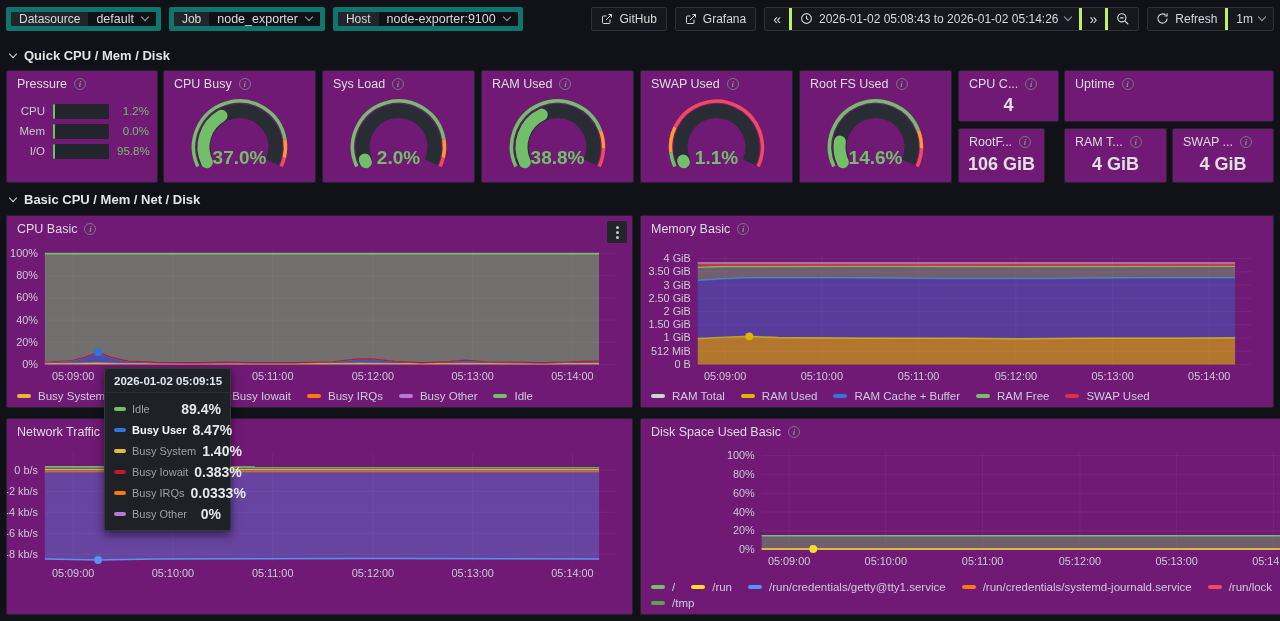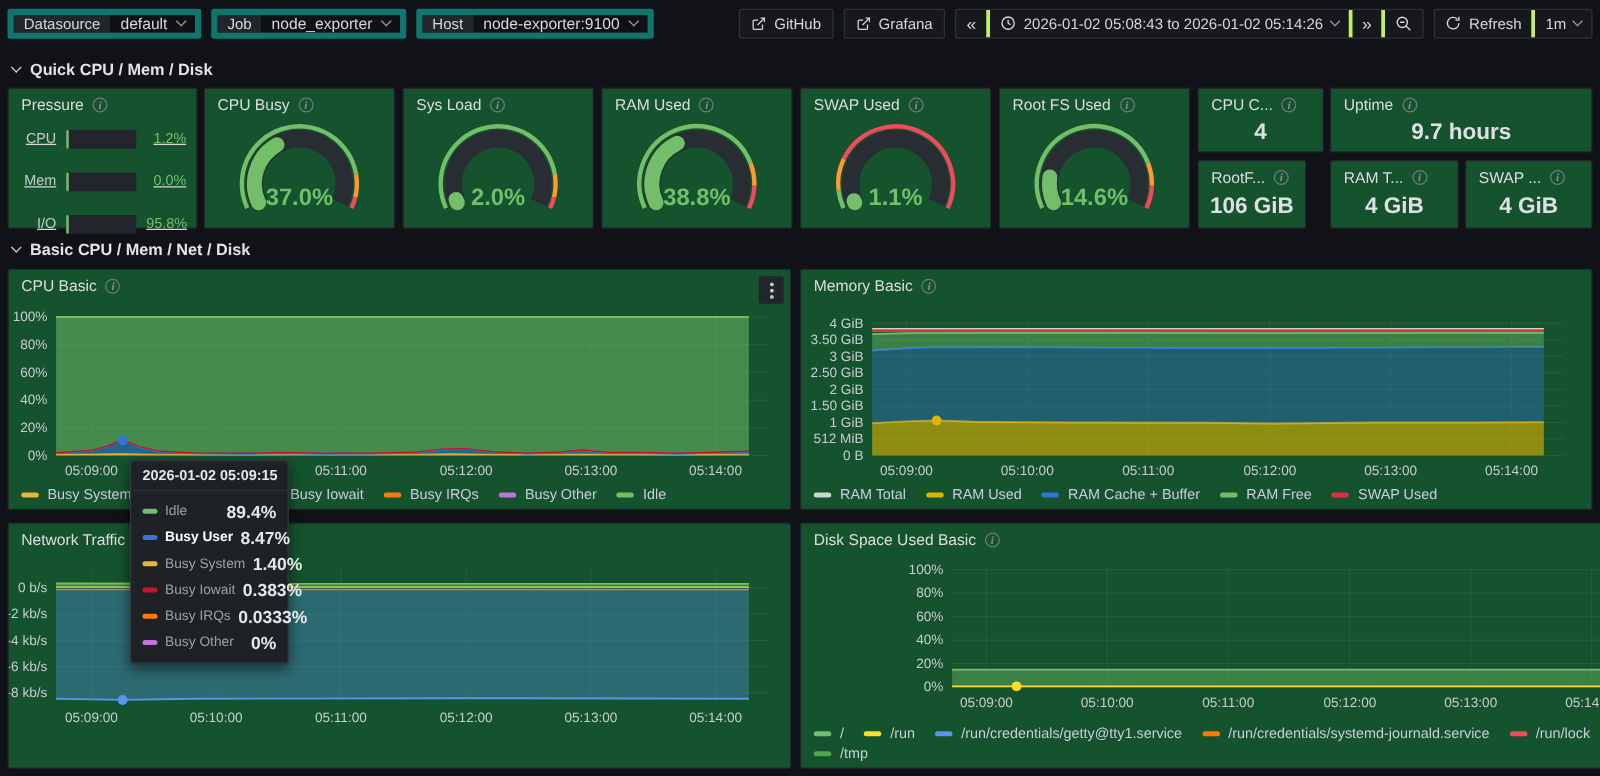--- a/index.html
+++ b/index.html
@@ -18,32 +18,32 @@
   .tb-seg { display:inline-flex; align-items:center; gap:6px; padding:0 8px; border-left:3px solid #bef264; cursor:pointer; white-space:nowrap; }
   .tb-seg:first-child { border-left:none; }
   .chev { width:6px; height:6px; border-right:1.4px solid #9da0a6; border-bottom:1.4px solid #9da0a6;
     transform:rotate(45deg); display:inline-block; margin-top:-4px; }
   .arrows { font-size:14px; color:#d8d9da; }
   
   .row-header { position:absolute; display:flex; align-items:center; gap:8px; height:18px;
     font-size:13px; font-weight:700; color:#e3e4e6; cursor:pointer; }
   .row-header .chev { border-color:#d8d9da; margin-top:-2px; }
   
-  .panel { position:absolute; background:#14532d; border:1px solid #22252b; border-radius:2px; }
+  .panel { position:absolute; background:#701a75; border:1px solid #22252b; border-radius:2px; }
   .ptitle { position:absolute; left:10px; top:6px; display:flex; align-items:center; gap:7px;
     font-size:12.5px; font-weight:500; color:#dcdde0; white-space:nowrap; }
   .iinfo { width:12px; height:12px; border:1px solid #74787f; border-radius:50%; color:#8a8e94;
     font-size:9px; line-height:10px; text-align:center; display:inline-block;
     font-family:"Liberation Serif", serif; font-style:italic; font-weight:700; }
   .iinfo::before { content:"i"; }
   .kebab { position:absolute; right:5px; top:5px; width:20px; height:22px; background:#22262b; border-radius:2px;
     display:flex; align-items:center; justify-content:center; cursor:pointer; }
   .dots { width:3px; height:3px; border-radius:50%; background:#c8cacd; box-shadow:0 -5px 0 #c8cacd, 0 5px 0 #c8cacd; }
   
-  .press-rows { position:absolute; left:8px; right:8px; top:32px; display:flex; flex-direction:column; gap:18px;text-decoration:underline; }
+  .press-rows { position:absolute; left:8px; right:8px; top:32px; display:flex; flex-direction:column; gap:4px; }
   .press-row { display:flex; align-items:center; height:16px; }
   .press-label { width:30px; text-align:right; font-size:11.5px; color:#c8cacd; }
   .press-bar { flex:1; height:15px; background:#22252b; margin:0 8px; position:relative; border-radius:1px; }
   .press-fill { position:absolute; left:0; top:0; bottom:0; background:#73bf69; min-width:2px; border-radius:1px; }
   .press-val { width:32px; text-align:right; font-size:11.5px; color:#73bf69; }
   
   .gauge-svg { position:absolute; left:0; top:22px; width:100%; height:89px; }
   .stat-value { position:absolute; left:0; right:0; top:22px; bottom:4px; display:flex; align-items:center;
     justify-content:center; font-size:18px; font-weight:700; color:#dee0e3; }
   
@@ -260,21 +260,20 @@
       <span>CPU C...</span>
       <i class="iinfo"></i>
     </div>
   <div class="stat-value">4</div>
 </div>
 <div class="panel" style="left:1064px; top:70px; width:210px; height:52px;">
   <div class="ptitle">
       <span>Uptime</span>
       <i class="iinfo"></i>
     </div>
-  <div class="stat-value">9.7 hours</div>
 </div>
 <div class="panel" style="left:958px; top:128px; width:87px; height:55px;">
   <div class="ptitle">
       <span>RootF...</span>
       <i class="iinfo"></i>
     </div>
   <div class="stat-value">106 GiB</div>
 </div>
 <div class="panel" style="left:1064px; top:128px; width:103px; height:55px;">
   <div class="ptitle">

